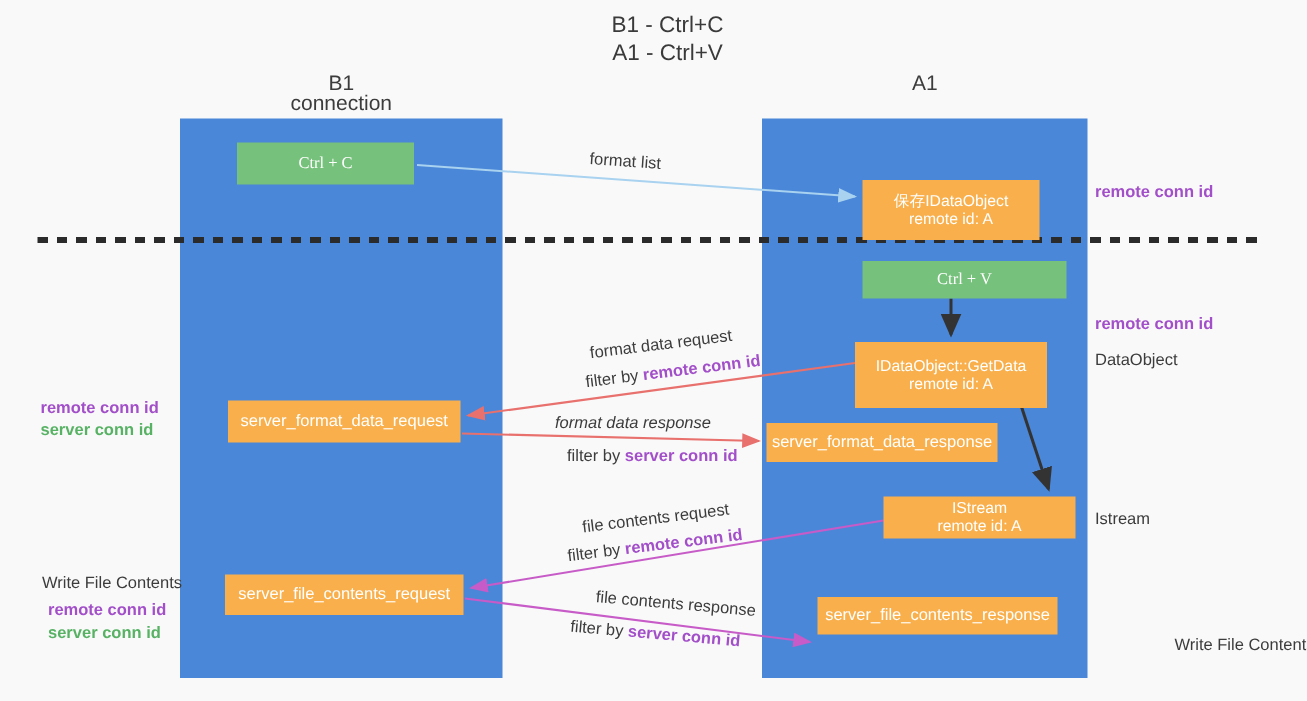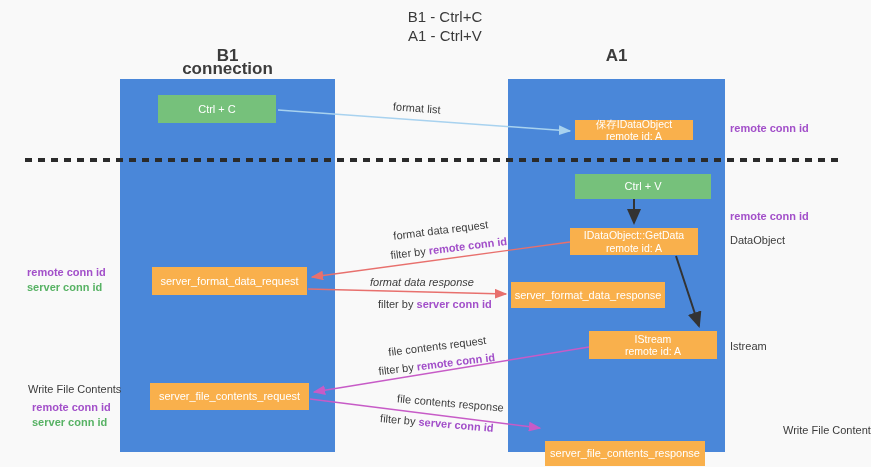--- a/index.html
+++ b/index.html
@@ -1,24 +1,24 @@
 <!DOCTYPE html>
 <html><head>
 <meta charset="utf-8">
 <style>
   html,body{margin:0;padding:0;background:#f9f9f9;}
   .stage{position:relative;width:871px;height:467px;background:#f9f9f9;overflow:hidden;
          font-family:"Liberation Sans","DejaVu Sans",sans-serif;color:#3c3c3c;padding-left:45px;}
   .abs{position:absolute;}
   .title{left:295px;top:7px;width:300px;text-align:center;font-size:15px;line-height:19px;color:#3a3a3a;}
-  .col-header{text-align:center;font-size:17px;line-height:13px;color:#3c3c3c;font-weight:bold;}
+  .col-header{text-align:center;font-size:14px;line-height:13px;color:#3c3c3c;}
   .lane{background:#4a87d9;}
   .node{box-sizing:border-box;color:#fff;text-align:center;display:flex;flex-direction:column;
         justify-content:center;align-items:center;font-size:11px;line-height:12.5px;}
-  .green{background:#76c17b;}
+  .green{background:#76c17b;font-family:Liberation Serif, serif;}
   .orange{background:#f9b04c;}
   .small{font-size:10.5px;}
   .dashed{left:25px;top:158px;width:813px;height:4px;
           background:repeating-linear-gradient(90deg,#2b2b2b 0 7px,transparent 7px 13px);}
   .elabel{font-size:11px;white-space:nowrap;color:#3c3c3c;}
   .purple{color:#a24fc9;font-weight:bold;}
   .greentxt{color:#57b264;font-weight:bold;}
   .side{font-size:11px;white-space:nowrap;}
   svg.overlay{position:absolute;left:0;top:0;pointer-events:none;}
 </style>
@@ -66,30 +66,30 @@
     <line x1="570" y1="242" x2="312" y2="277" stroke-width="1.4" marker-end="url(#m-red)" stroke="#e8706d"></line>
     <line x1="308" y1="289" x2="506" y2="294" stroke-width="1.4" marker-end="url(#m-red)" stroke="#e8706d"></line>
     <line x1="589" y1="347" x2="314" y2="392" stroke-width="1.4" marker-end="url(#m-mag)" stroke="#c75bc7"></line>
     <line x1="310" y1="399" x2="540" y2="428" stroke-width="1.4" marker-end="url(#m-mag)" stroke="#c75bc7"></line>
   </svg>
 
   <div class="abs node green" style="left:158px;top:95px;width:118px;height:28px;">
     <div>Ctrl + C</div>
   </div>
 
-  <div class="abs node orange small" style="left:575px;top:120px;width:118px;height:20px;">
+  <div class="abs node orange small" style="left:575px;top:120px;width:118px;height:40px;">
     <div>保存IDataObject</div>
     <div>remote id: A</div>
   </div>
 
   <div class="abs node green" style="left:575px;top:174px;width:136px;height:25px;">
     <div>Ctrl + V</div>
   </div>
 
-  <div class="abs node orange small" style="left:570px;top:228px;width:128px;height:27px;">
+  <div class="abs node orange small" style="left:570px;top:228px;width:128px;height:44px;">
     <div>IDataObject::GetData</div>
     <div>remote id: A</div>
   </div>
 
   <div class="abs node orange" style="left:152px;top:267px;width:155px;height:28px;">
     <div>server_format_data_request</div>
   </div>
 
   <div class="abs node orange" style="left:511px;top:282px;width:154px;height:26px;">
     <div>server_format_data_response</div>
@@ -97,21 +97,21 @@
 
   <div class="abs node orange small" style="left:589px;top:331px;width:128px;height:28px;">
     <div>IStream</div>
     <div>remote id: A</div>
   </div>
 
   <div class="abs node orange" style="left:150px;top:383px;width:159px;height:27px;">
     <div>server_file_contents_request</div>
   </div>
 
-  <div class="abs node orange" style="left:545px;top:441px;width:160px;height:25px;">
+  <div class="abs node orange" style="left:545px;top:398px;width:160px;height:25px;">
     <div>server_file_contents_response</div>
   </div>
 
   <div class="abs elabel" style="left:393px;top:102px;transform:rotate(4deg);">format list</div>
 
   <div class="abs elabel" style="left:393px;top:224px;transform:rotate(-7deg);">format data request</div>
   <div class="abs elabel" style="left:390px;top:242px;transform:rotate(-7deg);">
     <span>filter by </span><span class="purple">remote conn id</span>
   </div>
 

